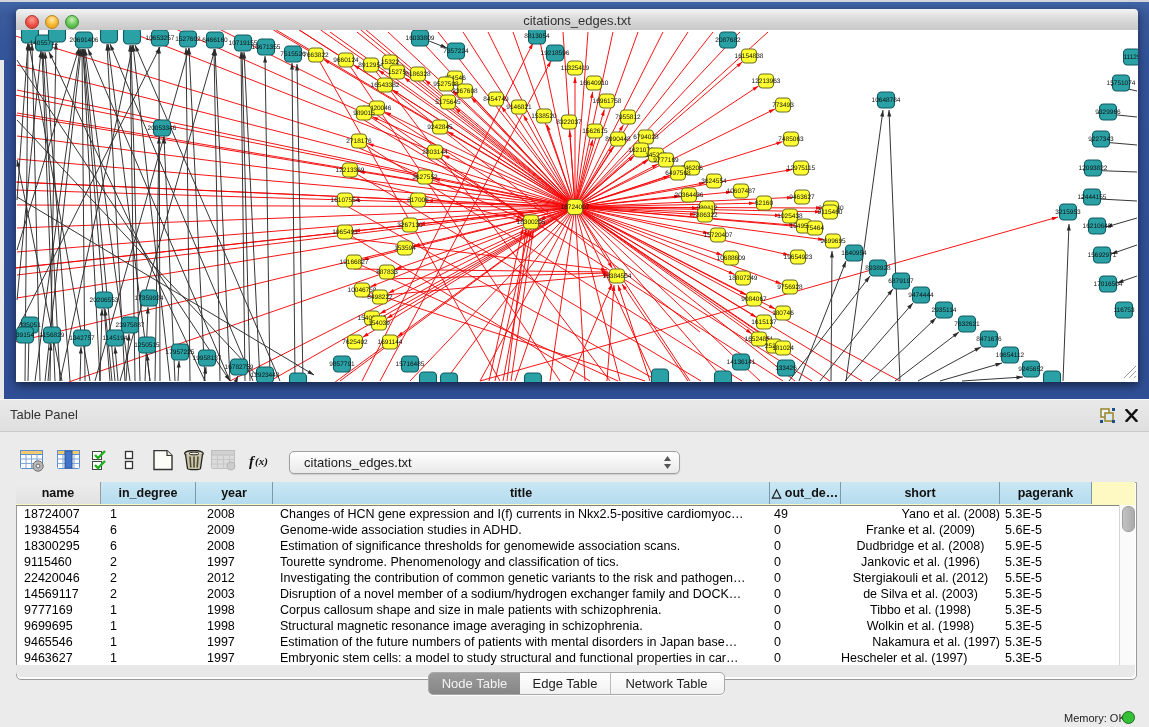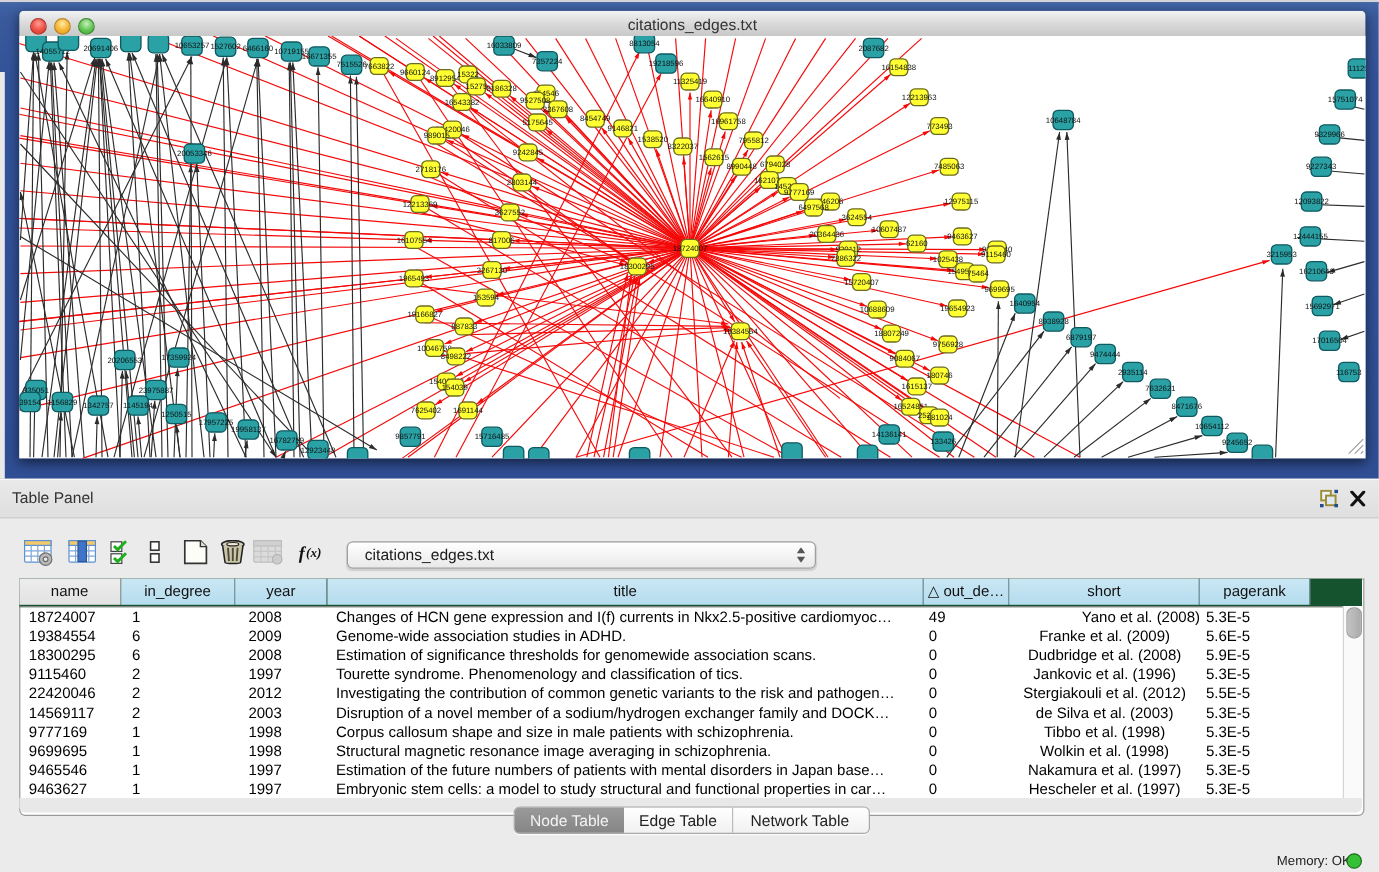--- a/index.html
+++ b/index.html
@@ -12,21 +12,21 @@
 #title{width:100%;text-align:center;top:4px;font-size:13px;color:#333;}
 .tl{width:12px;height:12px;border-radius:50%;top:6px;z-index:5;}
 #tlr{left:9px;background:radial-gradient(circle at 50% 32%,#ff9d96 0,#ee4f43 55%,#d8372c 100%);border:1px solid #ad3830;}
 #tly{left:29px;background:radial-gradient(circle at 50% 32%,#ffe9a8 0,#f5b42d 55%,#e09c1f 100%);border:1px solid #b78323;}
 #tlg{left:49px;background:radial-gradient(circle at 50% 32%,#c8f0b8 0,#62c454 55%,#3aa82f 100%);border:1px solid #3d8c33;}
 #panel{left:0;top:399px;width:1149px;height:328px;background:#ebebeb;}
 #ptitle{left:0;top:0;width:1149px;height:31px;background:linear-gradient(180deg,#e9e9e9,#dfdfdf);border-top:1px solid #f8f8f8;border-bottom:1px solid #cacaca;}
 #ptext{left:10px;top:8px;font-size:13px;color:#333;}
 #tablebox{left:16px;top:83px;width:1119px;height:196px;background:#fff;border:1px solid #9a9a9a;border-radius:0 0 5px 5px;}
 .hc{top:0;height:22px;border-right:1px solid #7b99a6;background:linear-gradient(180deg,#cbe7f4,#b4dcee);font-size:12.5px;color:#111;text-align:center;line-height:23px;}
-#hdr{left:0;top:0;width:1119px;height:23px;border-bottom:1px solid #828282;background:#14532d;}
+#hdr{left:0;top:0;width:1119px;height:23px;border-bottom:1px solid #828282;background:#fef9c3;font-weight:bold;}
 .row{position:absolute;left:0;width:1119px;height:16px;font-size:12.5px;color:#000;}
 .row span{position:absolute;top:1px;white-space:nowrap;}
 #hscroll{left:0px;top:183px;height:12px;width:1119px;background:#e8e8e8;border-radius:0 0 5px 5px;}
 #vscroll{left:1103px;top:23px;width:15px;height:160px;background:#fafafa;border-left:1px solid #d5d5d5;}
 #vthumb{left:2px;top:1px;width:11px;height:24px;border-radius:6px;background:linear-gradient(90deg,#c3c3c3,#ababab);border:1px solid #9e9e9e;}
 #segs{left:428px;top:273px;width:295px;height:21px;border:1px solid #a9a9a9;border-radius:5px;background:linear-gradient(180deg,#ffffff,#f1f1f1);box-shadow:0 1px 0 rgba(255,255,255,.8);}
 .seg{top:0;height:21px;font-size:13px;color:#222;text-align:center;line-height:21px;}
 #seg1{left:0;width:91px;background:linear-gradient(180deg,#9a9a9a,#868686);border-radius:4px 0 0 4px;color:#f4f4f4;}
 #seg2{left:91px;width:90px;border-right:1px solid #bbb;}
 #seg3{left:181px;width:113px;}
@@ -900,30 +900,30 @@
 <span style="left:774px">0</span>
 <span style="left:841px;width:159px;text-align:center">Wolkin et al. (1998)</span>
 <span style="left:1005px">5.3E‑5</span>
 </div>
 <div class="row" style="top:634px">
 <span style="left:24px">9465546</span>
 <span style="left:110px">1</span>
 <span style="left:207px">1997</span>
 <span style="left:280px">Estimation of the future numbers of patients with mental disorders in Japan base…</span>
 <span style="left:774px">0</span>
-<span style="left:841px;width:159px;text-align:center">Nakamura et al. (1997)</span>
+<span style="left:841px;width:159px;text-align:right">Nakamura et al. (1997)</span>
 <span style="left:1005px">5.3E‑5</span>
 </div>
 <div class="row" style="top:650px">
 <span style="left:24px">9463627</span>
 <span style="left:110px">1</span>
 <span style="left:207px">1997</span>
 <span style="left:280px">Embryonic stem cells: a model to study structural and functional properties in car…</span>
 <span style="left:774px">0</span>
-<span style="left:841px;width:159px;text-align:center">Hescheler et al. (1997)</span>
+<span style="left:841px;width:159px;">Hescheler et al. (1997)</span>
 <span style="left:1005px">5.3E‑5</span>
 </div>
   </div>
   <div class="abs" id="segs">
     <div class="abs seg" id="seg1">Node Table</div>
     <div class="abs seg" id="seg2">Edge Table</div>
     <div class="abs seg" id="seg3">Network Table</div>
   </div>
   <div class="abs" id="mem">Memory: OK</div>
   <div class="abs" id="memdot"></div>

